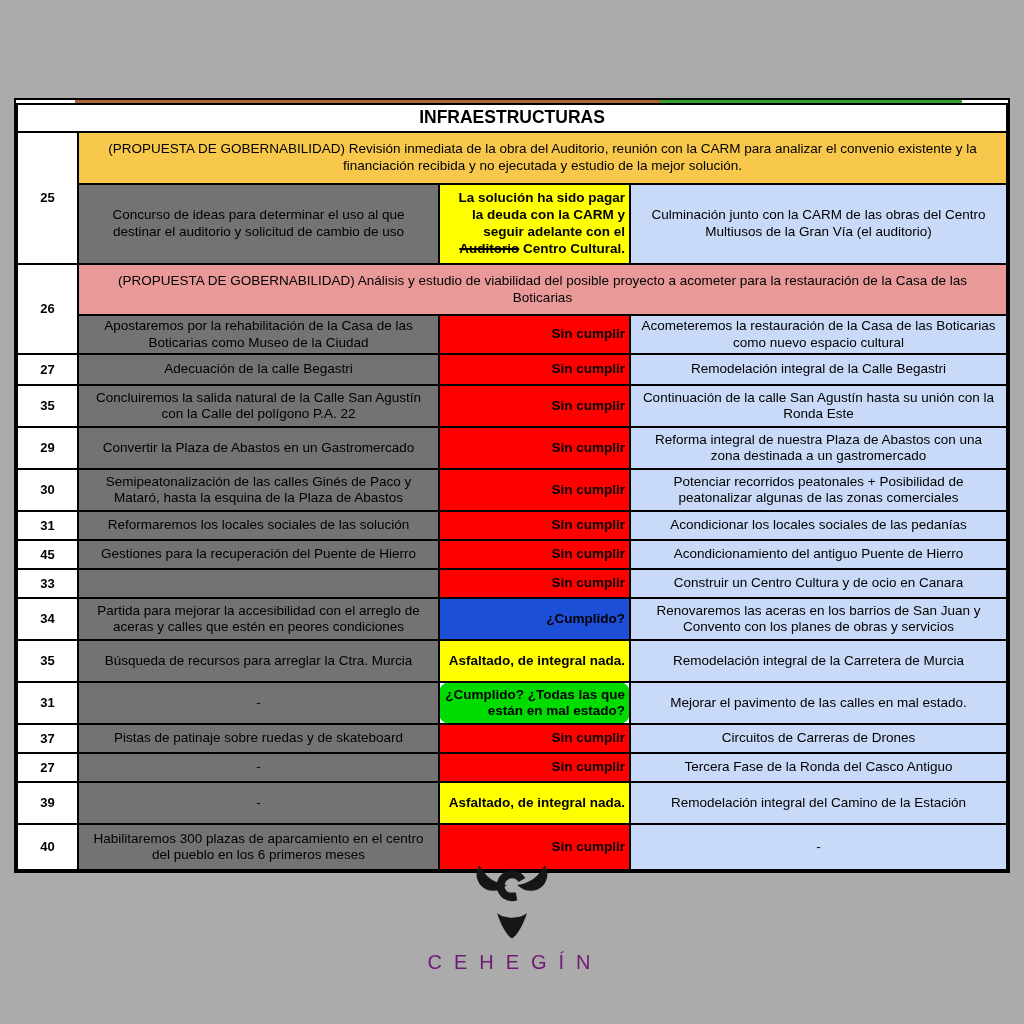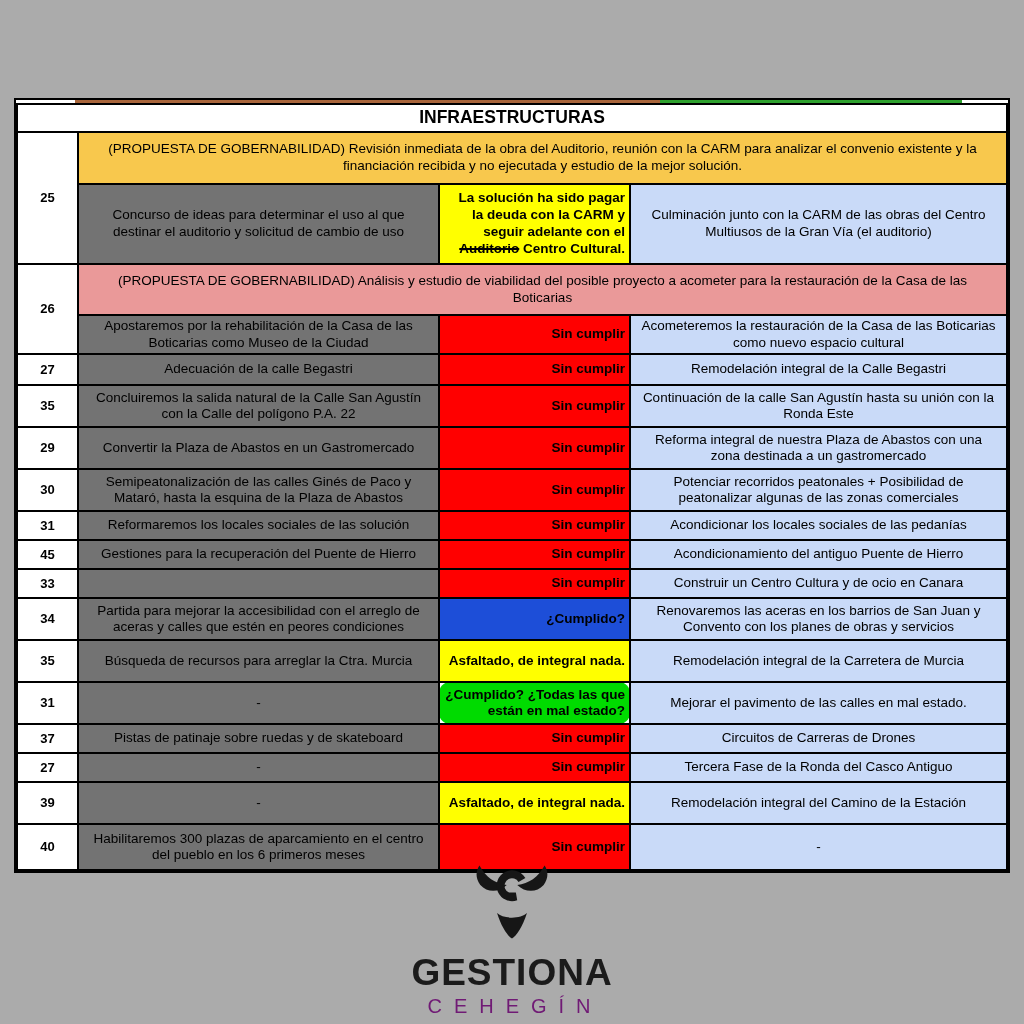--- a/index.html
+++ b/index.html
@@ -173,15 +173,14 @@
   </table>
 </div>
 
 <div class="logo">
   <svg class="logo-icon" viewBox="0 0 100 100" aria-hidden="true">
     <path d="M13,4 C20,17 31,25 44,26 C35,35 22,35 14,26 C8,18 9,10 13,4 Z" fill="#161616"></path>
     <path d="M87,4 C80,17 69,25 56,26 C65,35 78,35 86,26 C92,18 91,10 87,4 Z" fill="#161616"></path>
     <path d="M61.3,20.5 A13,13 0 1 0 54.4,39.2 L44,39.2" fill="none" stroke="#161616" stroke-width="9"></path>
     <path d="M33,58 C40,65 60,65 67,58 C62,74 55,84 50,87 C45,84 38,74 33,58 Z" fill="#161616"></path>
   </svg>
-  <div class="logo-title">GESTIONA</div>
   <div class="logo-sub">CEHEGÍN</div>
 </div>
 
 </body></html>

